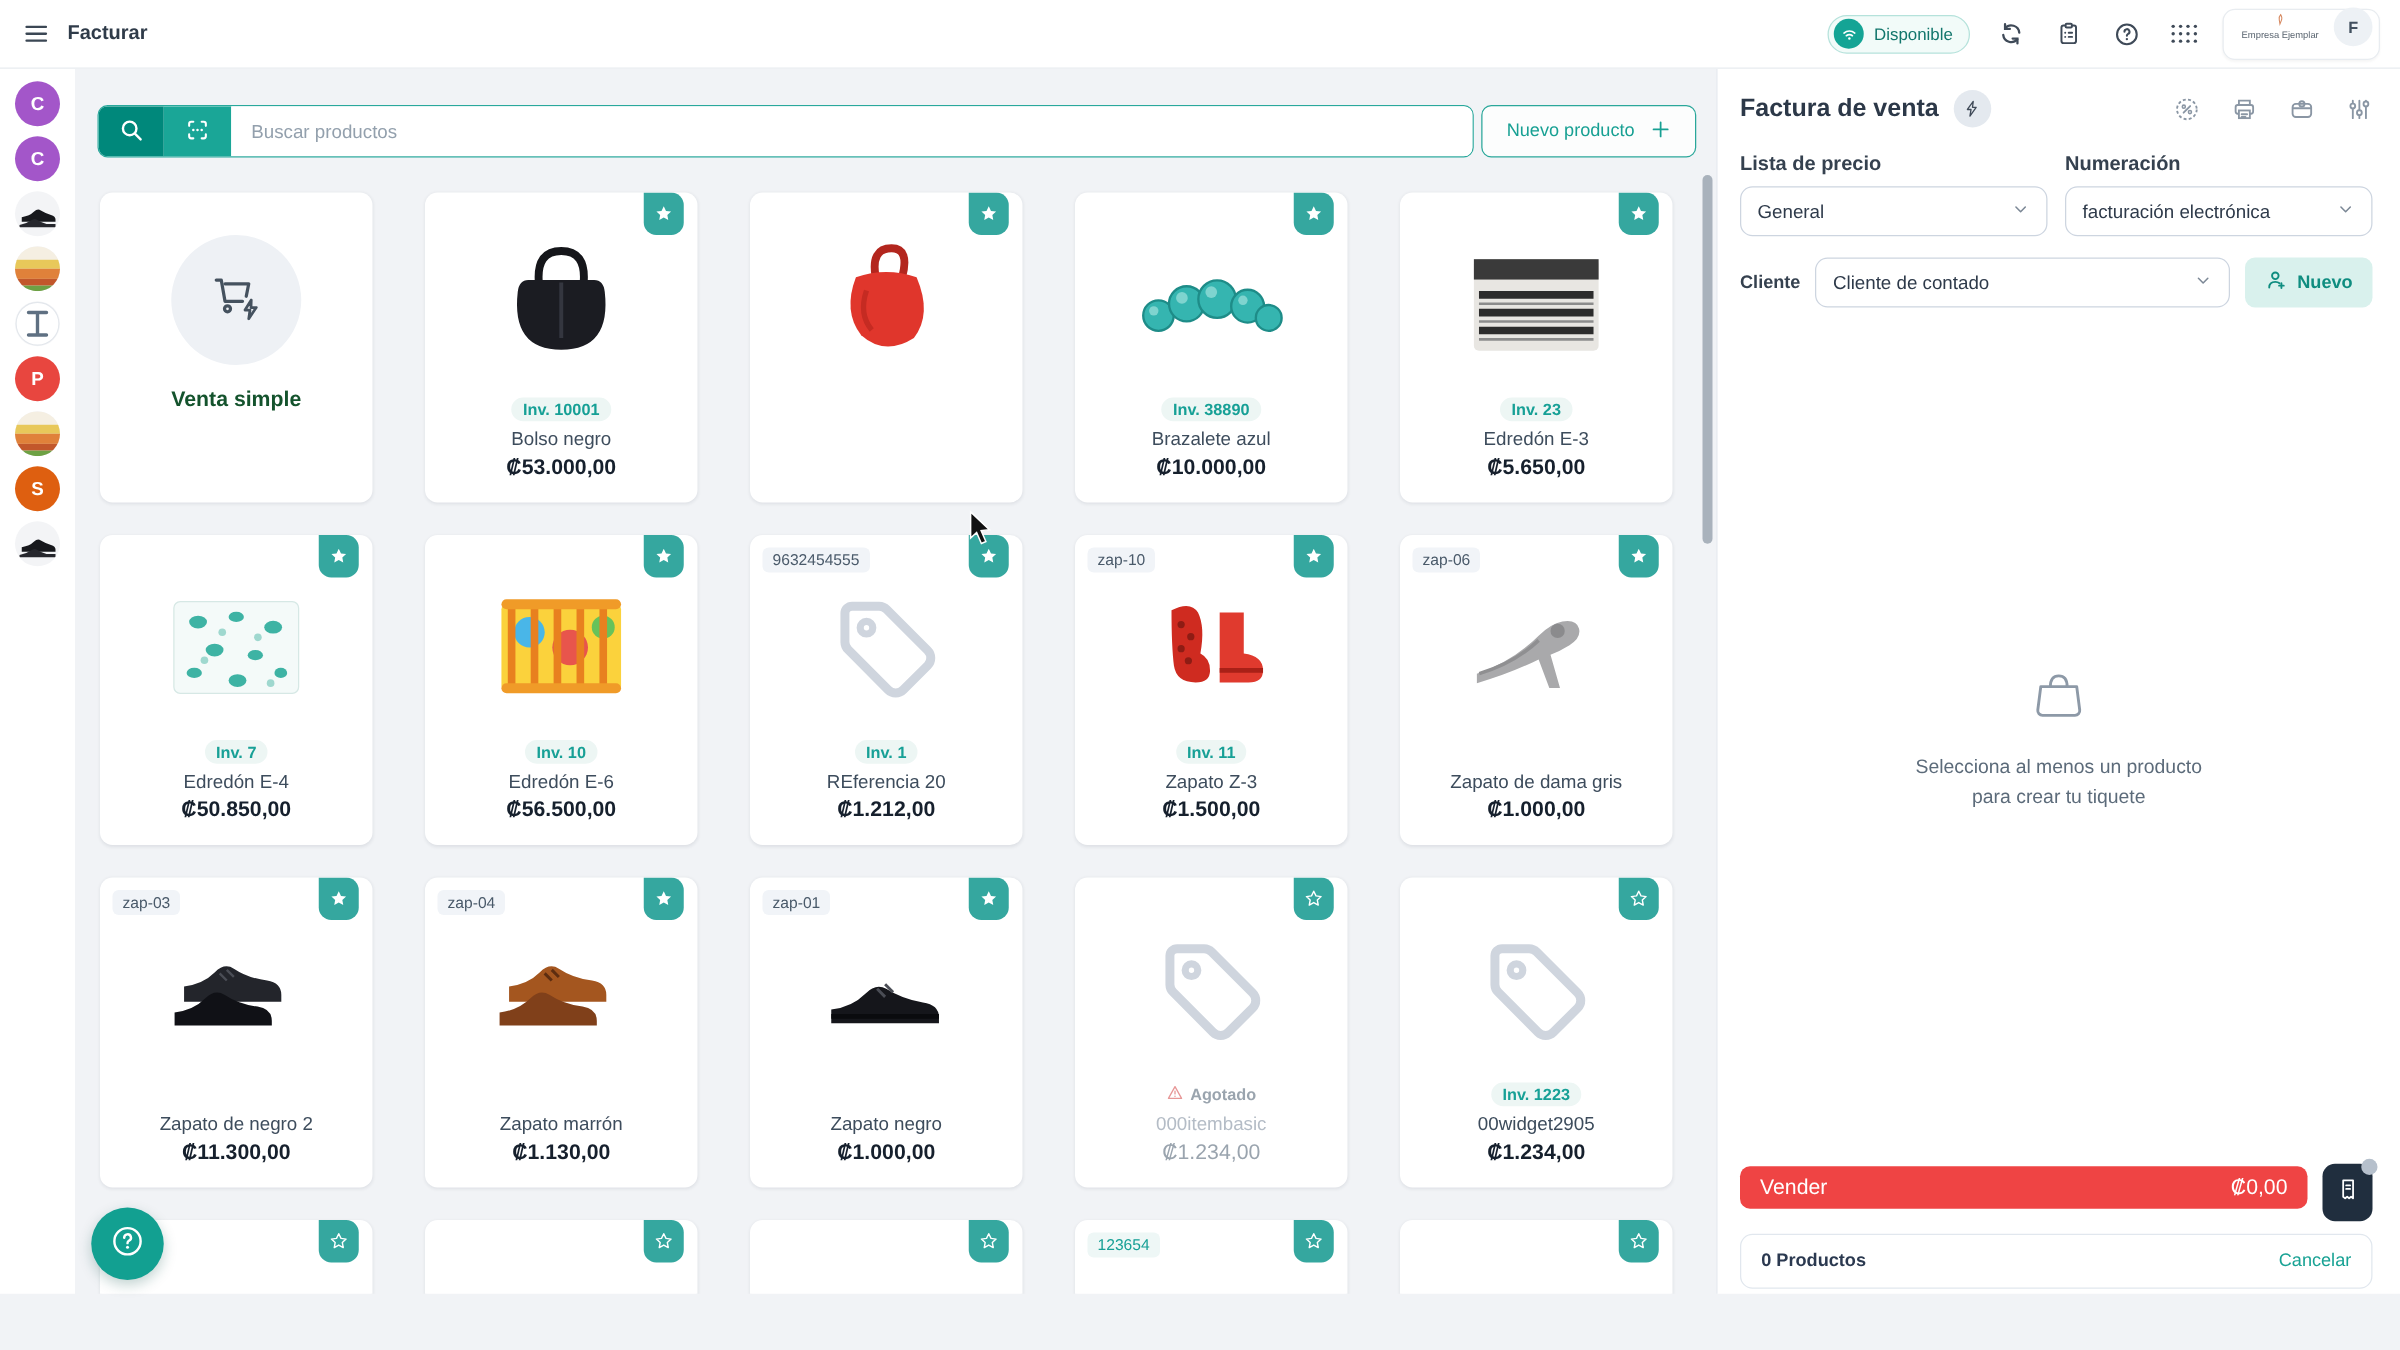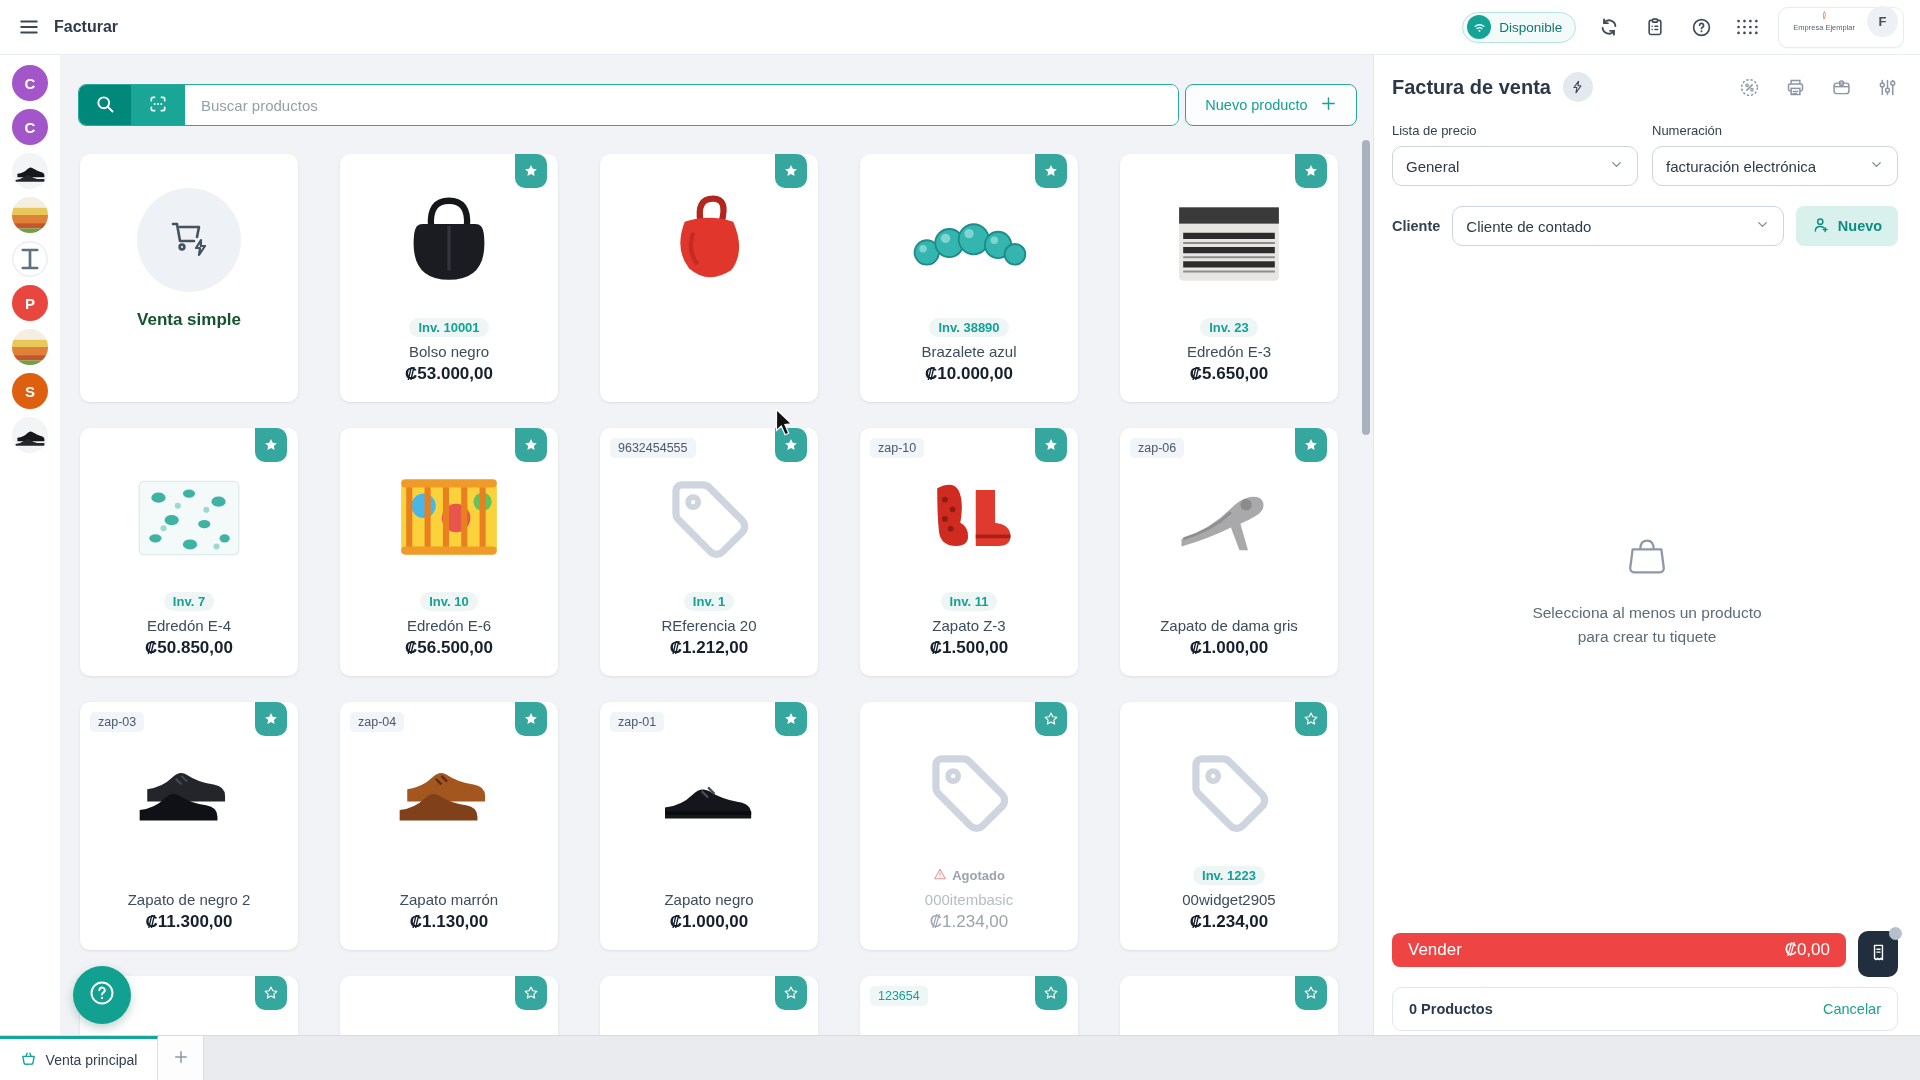--- a/index.html
+++ b/index.html
@@ -75,21 +75,21 @@
            border-left:1px solid #e3e8ee; z-index:10; }
   .panel-head { position:absolute; top:14px; left:18px; right:22px; height:36px; display:flex; align-items:center; }
   .panel-title { font-size:20px; font-weight:700; color:#2c3848; }
   .bolt-badge { margin-left:12px; width:30px; height:30px; border-radius:50%; background:#e4e9ef;
                 display:flex; align-items:center; justify-content:center; }
   .panel-icons { margin-left:auto; display:flex; gap:24px; }
   .p-icon { width:22px; height:22px; display:flex; align-items:center; justify-content:center; cursor:pointer; }
 
   .form-row { position:absolute; top:68px; left:18px; right:22px; display:flex; gap:14px; }
   .field { flex:1; }
-  .field-label { display:block; font-size:13px; font-weight:400; color:#35414f; margin-bottom:8px; }
+  .field-label { display:block; font-size:16px; font-weight:700; color:#35414f; margin-bottom:8px; }
   .select { display:flex; align-items:center; justify-content:space-between; padding:0 13px; height:40px;
             border:1px solid #cdd5e0; border-radius:10px; font-size:15px; color:#2e3a4a; background:#fff; cursor:pointer; }
   .client-row { position:absolute; top:151px; left:18px; right:22px; display:flex; align-items:center; gap:12px; }
   .client-label { font-size:14.5px; font-weight:600; color:#35414f; }
   .client-row .select { flex:1; }
   .nuevo-btn { width:102px; height:40px; background:#d9f1ed; color:#0f8d80; border:none; border-radius:8px;
                font-weight:600; font-size:14.5px; display:flex; align-items:center; justify-content:center;
                gap:8px; cursor:pointer; font-family:"Liberation Sans", sans-serif; }
 
   .empty { position:absolute; top:478px; left:0; right:0; text-align:center; color:#5c6b7a;
@@ -882,40 +882,20 @@
         <span class="receipt-dot"></span>
       </div>
     </div>
 
     <div class="count-row">
       <span class="count-text">0 Productos</span>
       <span class="cancel-link">Cancelar</span>
     </div>
   </aside>
 
-  <footer class="tabbar">
-    <div class="tab-active">
-      <span>
-        <svg viewBox="0 0 24 24" width="17" height="17">
-            <g fill="none" stroke="#13a69a" stroke-width="2" stroke-linecap="round" stroke-linejoin="round">
-              <path d="M4 9h16l-1.6 9a2.5 2.5 0 0 1-2.5 2H8.1a2.5 2.5 0 0 1-2.5-2z"></path>
-              <path d="M8.5 9 10 4.5M15.5 9 14 4.5"></path>
-            </g>
-          </svg>
-      </span>
-      <span>Venta principal</span>
-    </div>
-    <div class="tab-add">
-      <span>
-        <svg viewBox="0 0 24 24" width="18" height="18">
-            <path d="M12 5v14M5 12h14" stroke="#8b98a6" stroke-width="2" stroke-linecap="round"></path>
-          </svg>
-      </span>
-    </div>
-  </footer>
 
   <div class="help-fab">
     <span>
       <svg viewBox="0 0 48 48" width="36" height="36">
           <circle cx="24" cy="24" r="14" fill="none" stroke="#fff" stroke-width="2.6"></circle>
           <path d="M20.5 20.2a3.6 3.6 0 1 1 5.2 3.2c-1.2.6-1.7 1.4-1.7 2.6" fill="none" stroke="#fff" stroke-width="2.6" stroke-linecap="round"></path>
           <circle cx="24" cy="30.5" r="1.6" fill="#fff"></circle>
         </svg>
     </span>
   </div>

